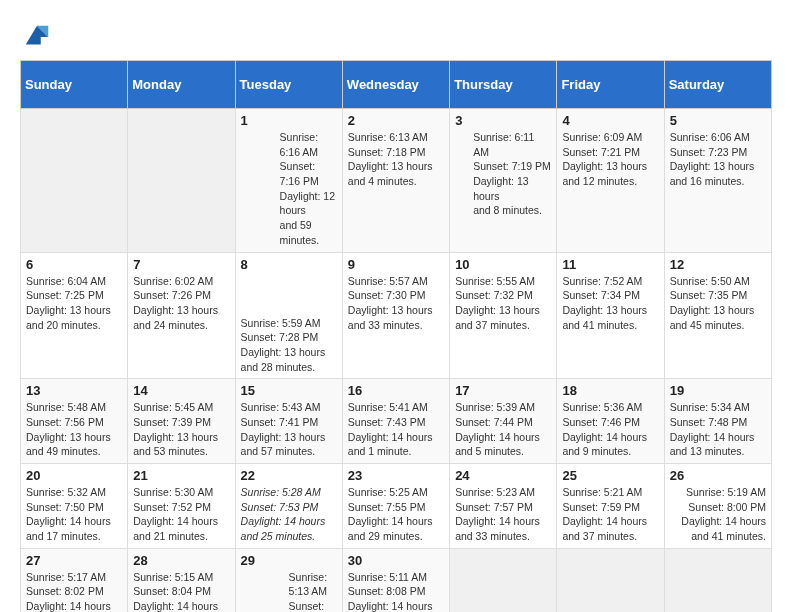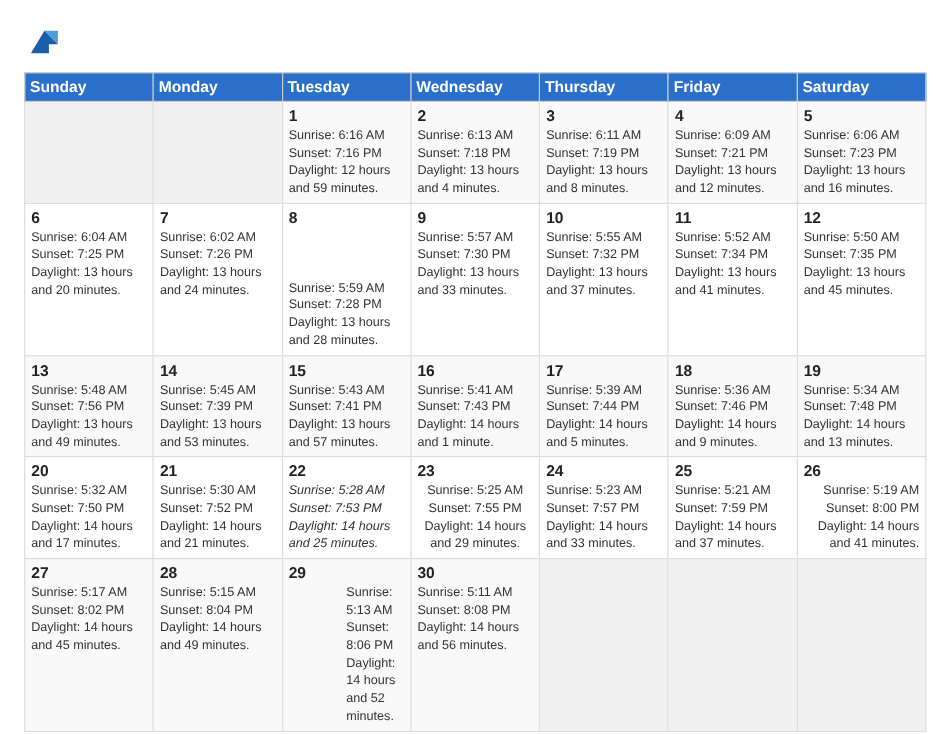--- a/index.html
+++ b/index.html
@@ -46,21 +46,21 @@
       font-weight: normal;
     }
     .calendar {
       width: 100%;
       border-collapse: collapse;
       font-size: 11px;
     }
     .calendar thead tr th {
       background-color: #2a6fc9;
       color: #fff;
-      padding: 4px 4px;
+      padding: 16px 4px;
       text-align: left;
       font-size: 13px;
       font-weight: bold;
       border: 1px solid #ccc;
     }
     .calendar tbody tr td {
       border: 1px solid #ddd;
       vertical-align: top;
       padding: 4px 5px;
       width: 107px;
@@ -122,35 +122,35 @@
         <th>Friday</th>
         <th>Saturday</th>
       </tr>
   </thead>
   <tbody id="calendar-body">
   <tr>
         <td class="empty"></td>
         <td class="empty"></td>
         <td>
           <span class="day-number">1</span>
-          <div class="day-info" style="white-space: pre-line;">Sunrise: 6:16 AM
+          <div class="day-info" style="white-space: pre-line; margin-left: 39px;">Sunrise: 6:16 AM
 Sunset: 7:16 PM
 Daylight: 12 hours
 and 59 minutes.</div>
         </td>
         <td>
           <span class="day-number">2</span>
           <div class="day-info" style="white-space: pre-line;">Sunrise: 6:13 AM
 Sunset: 7:18 PM
 Daylight: 13 hours
 and 4 minutes.</div>
         </td>
         <td>
           <span class="day-number">3</span>
-          <div class="day-info" style="white-space: pre-line;">Sunrise: 6:11 AM
+          <div class="day-info" style="white-space: pre-line; margin-left: 18px;">Sunrise: 6:11 AM
 Sunset: 7:19 PM
 Daylight: 13 hours
 and 8 minutes.</div>
         </td>
         <td>
           <span class="day-number">4</span>
           <div class="day-info" style="white-space: pre-line;">Sunrise: 6:09 AM
 Sunset: 7:21 PM
 Daylight: 13 hours
 and 12 minutes.</div>
@@ -194,21 +194,21 @@
         </td>
         <td>
           <span class="day-number">10</span>
           <div class="day-info" style="white-space: pre-line;">Sunrise: 5:55 AM
 Sunset: 7:32 PM
 Daylight: 13 hours
 and 37 minutes.</div>
         </td>
         <td>
           <span class="day-number">11</span>
-          <div class="day-info" style="white-space: pre-line;">Sunrise: 5:52 AM
+          <div class="day-info" style="white-space: pre-line;">Sunrise: 7:52 AM
 Sunset: 7:34 PM
 Daylight: 13 hours
 and 41 minutes.</div>
         </td>
         <td>
           <span class="day-number">12</span>
           <div class="day-info" style="white-space: pre-line;">Sunrise: 5:50 AM
 Sunset: 7:35 PM
 Daylight: 13 hours
 and 45 minutes.</div>
@@ -282,21 +282,21 @@
         </td>
         <td>
           <span class="day-number">22</span>
           <div class="day-info" style="white-space: pre-line; font-style: italic;">Sunrise: 5:28 AM
 Sunset: 7:53 PM
 Daylight: 14 hours
 and 25 minutes.</div>
         </td>
         <td>
           <span class="day-number">23</span>
-          <div class="day-info" style="white-space: pre-line; text-align: center;">Sunrise: 5:25 AM
+          <div class="day-info" style="white-space: pre-line;">Sunrise: 5:25 AM
 Sunset: 7:55 PM
 Daylight: 14 hours
 and 29 minutes.</div>
         </td>
         <td>
           <span class="day-number">24</span>
           <div class="day-info" style="white-space: pre-line;">Sunrise: 5:23 AM
 Sunset: 7:57 PM
 Daylight: 14 hours
 and 33 minutes.</div>

